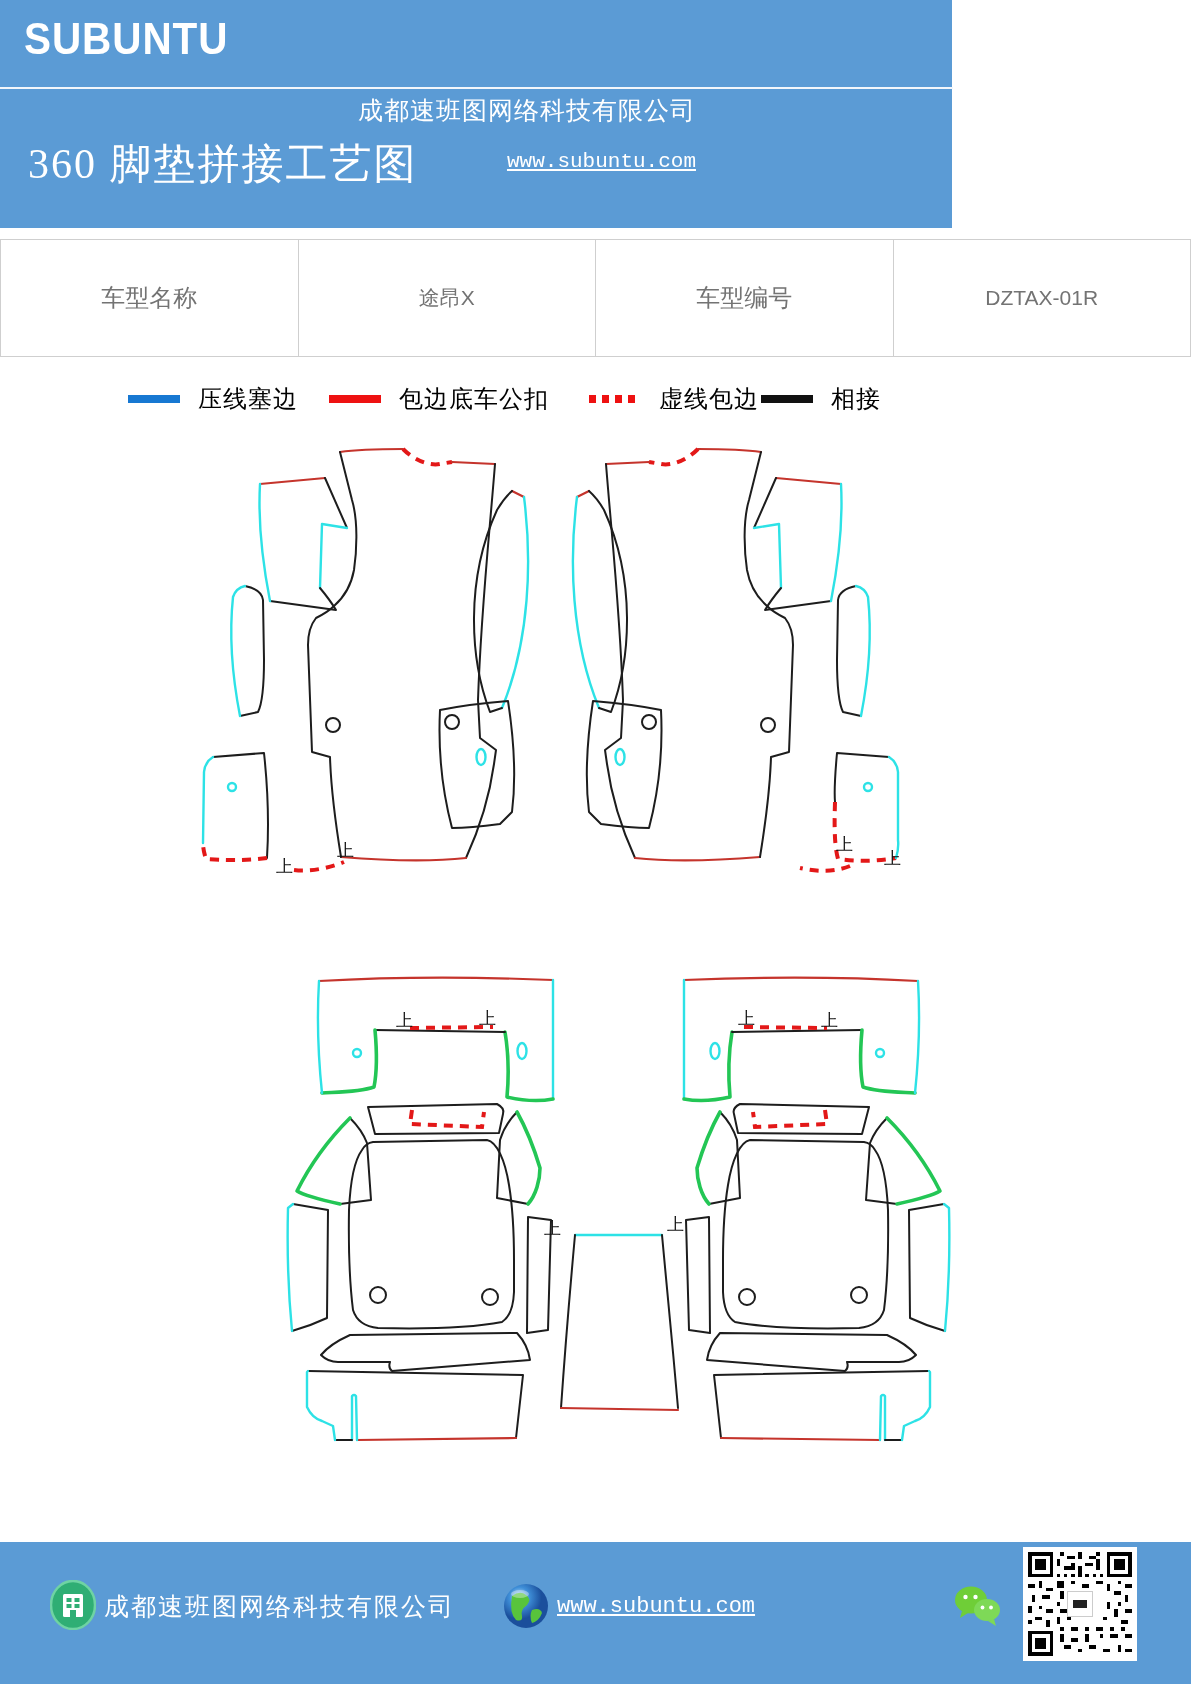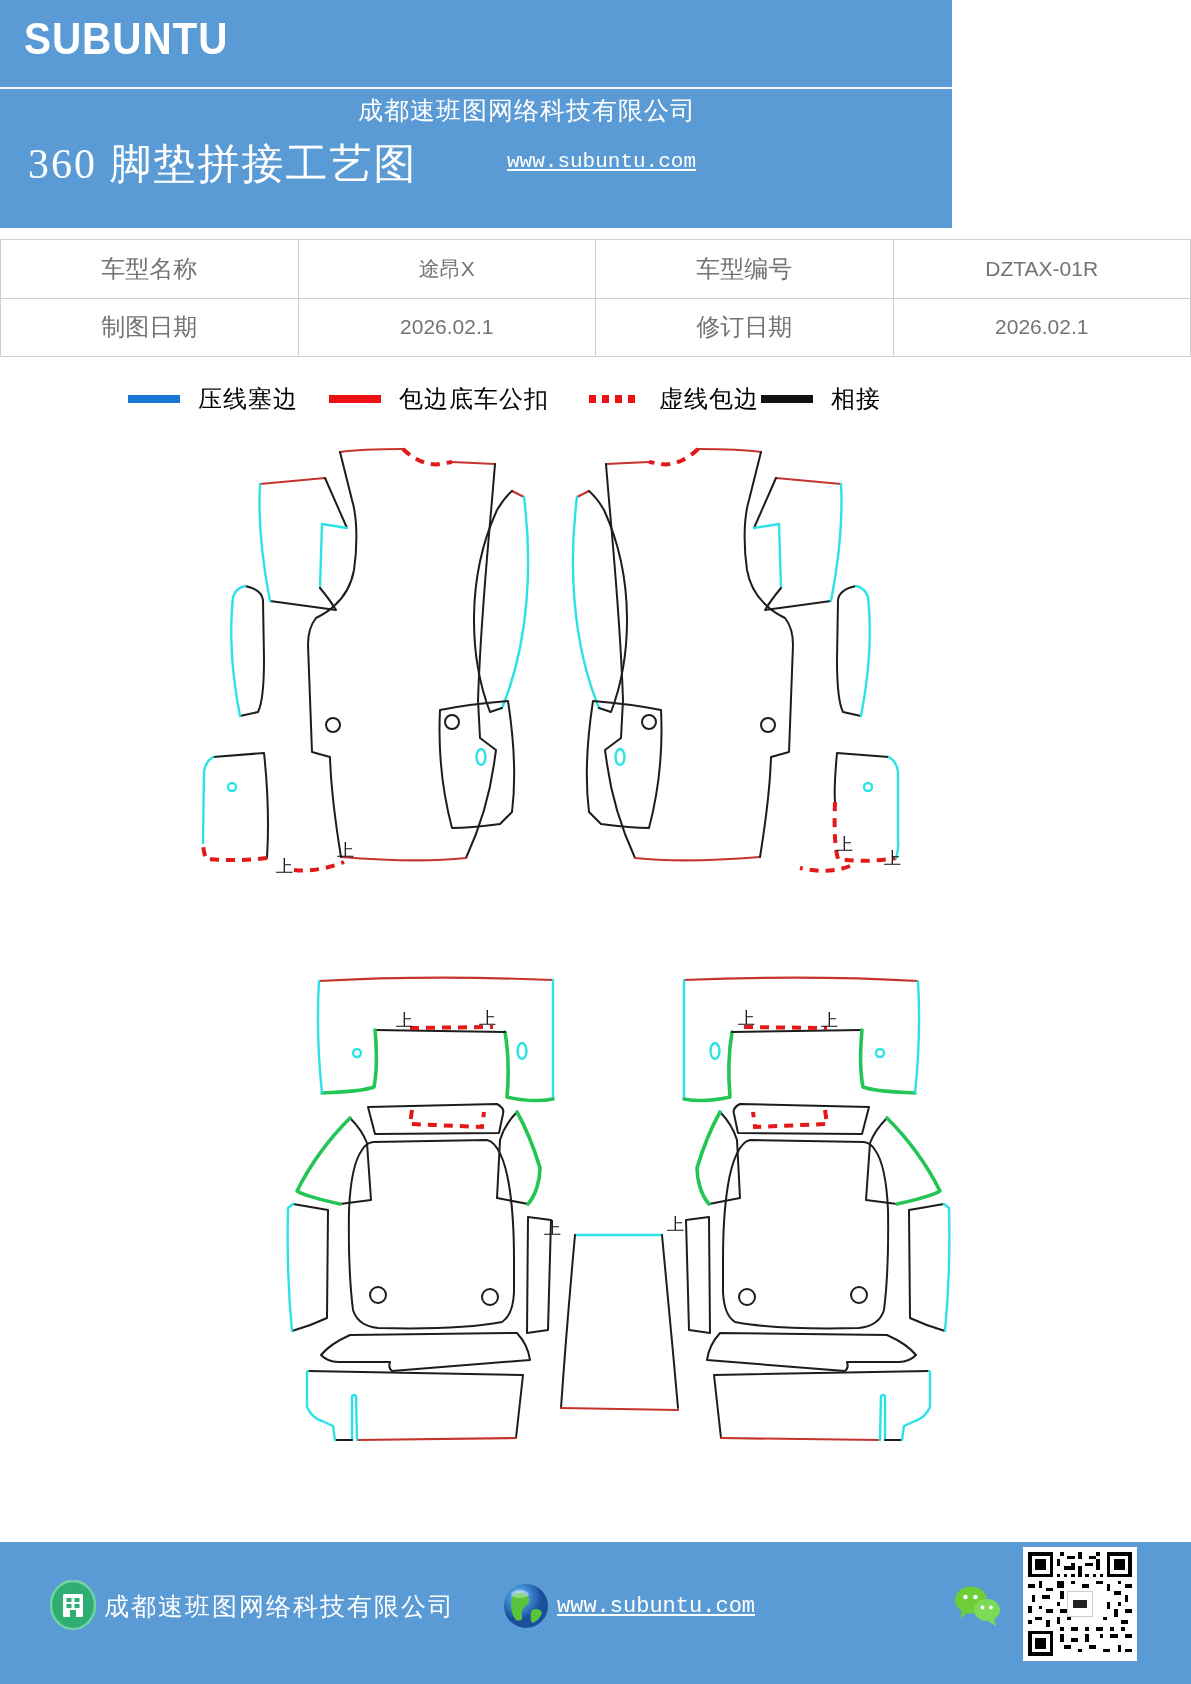--- a/index.html
+++ b/index.html
@@ -108,26 +108,20 @@
   <div class="sop">SOP</div>
 </div>
 
 <table class="info-table">
   <tbody>
       <tr>
     <td>车型名称</td>
     <td class="val">途昂X</td>
     <td>车型编号</td>
     <td class="val">DZTAX-01R</td>
-  </tr>
-  <tr>
-    <td>制图日期</td>
-    <td class="val">2026.02.1</td>
-    <td>修订日期</td>
-    <td class="val">2026.02.1</td>
   </tr>
 </tbody>
   </table>
 
 <div class="legend">
   <div class="legend-item li-0">
     <span class="sw sw-blue"></span><span class="lb">压线塞边</span>
   </div>
   <div class="legend-item li-1">
     <span class="sw sw-red"></span><span class="lb">包边底车公扣</span>

